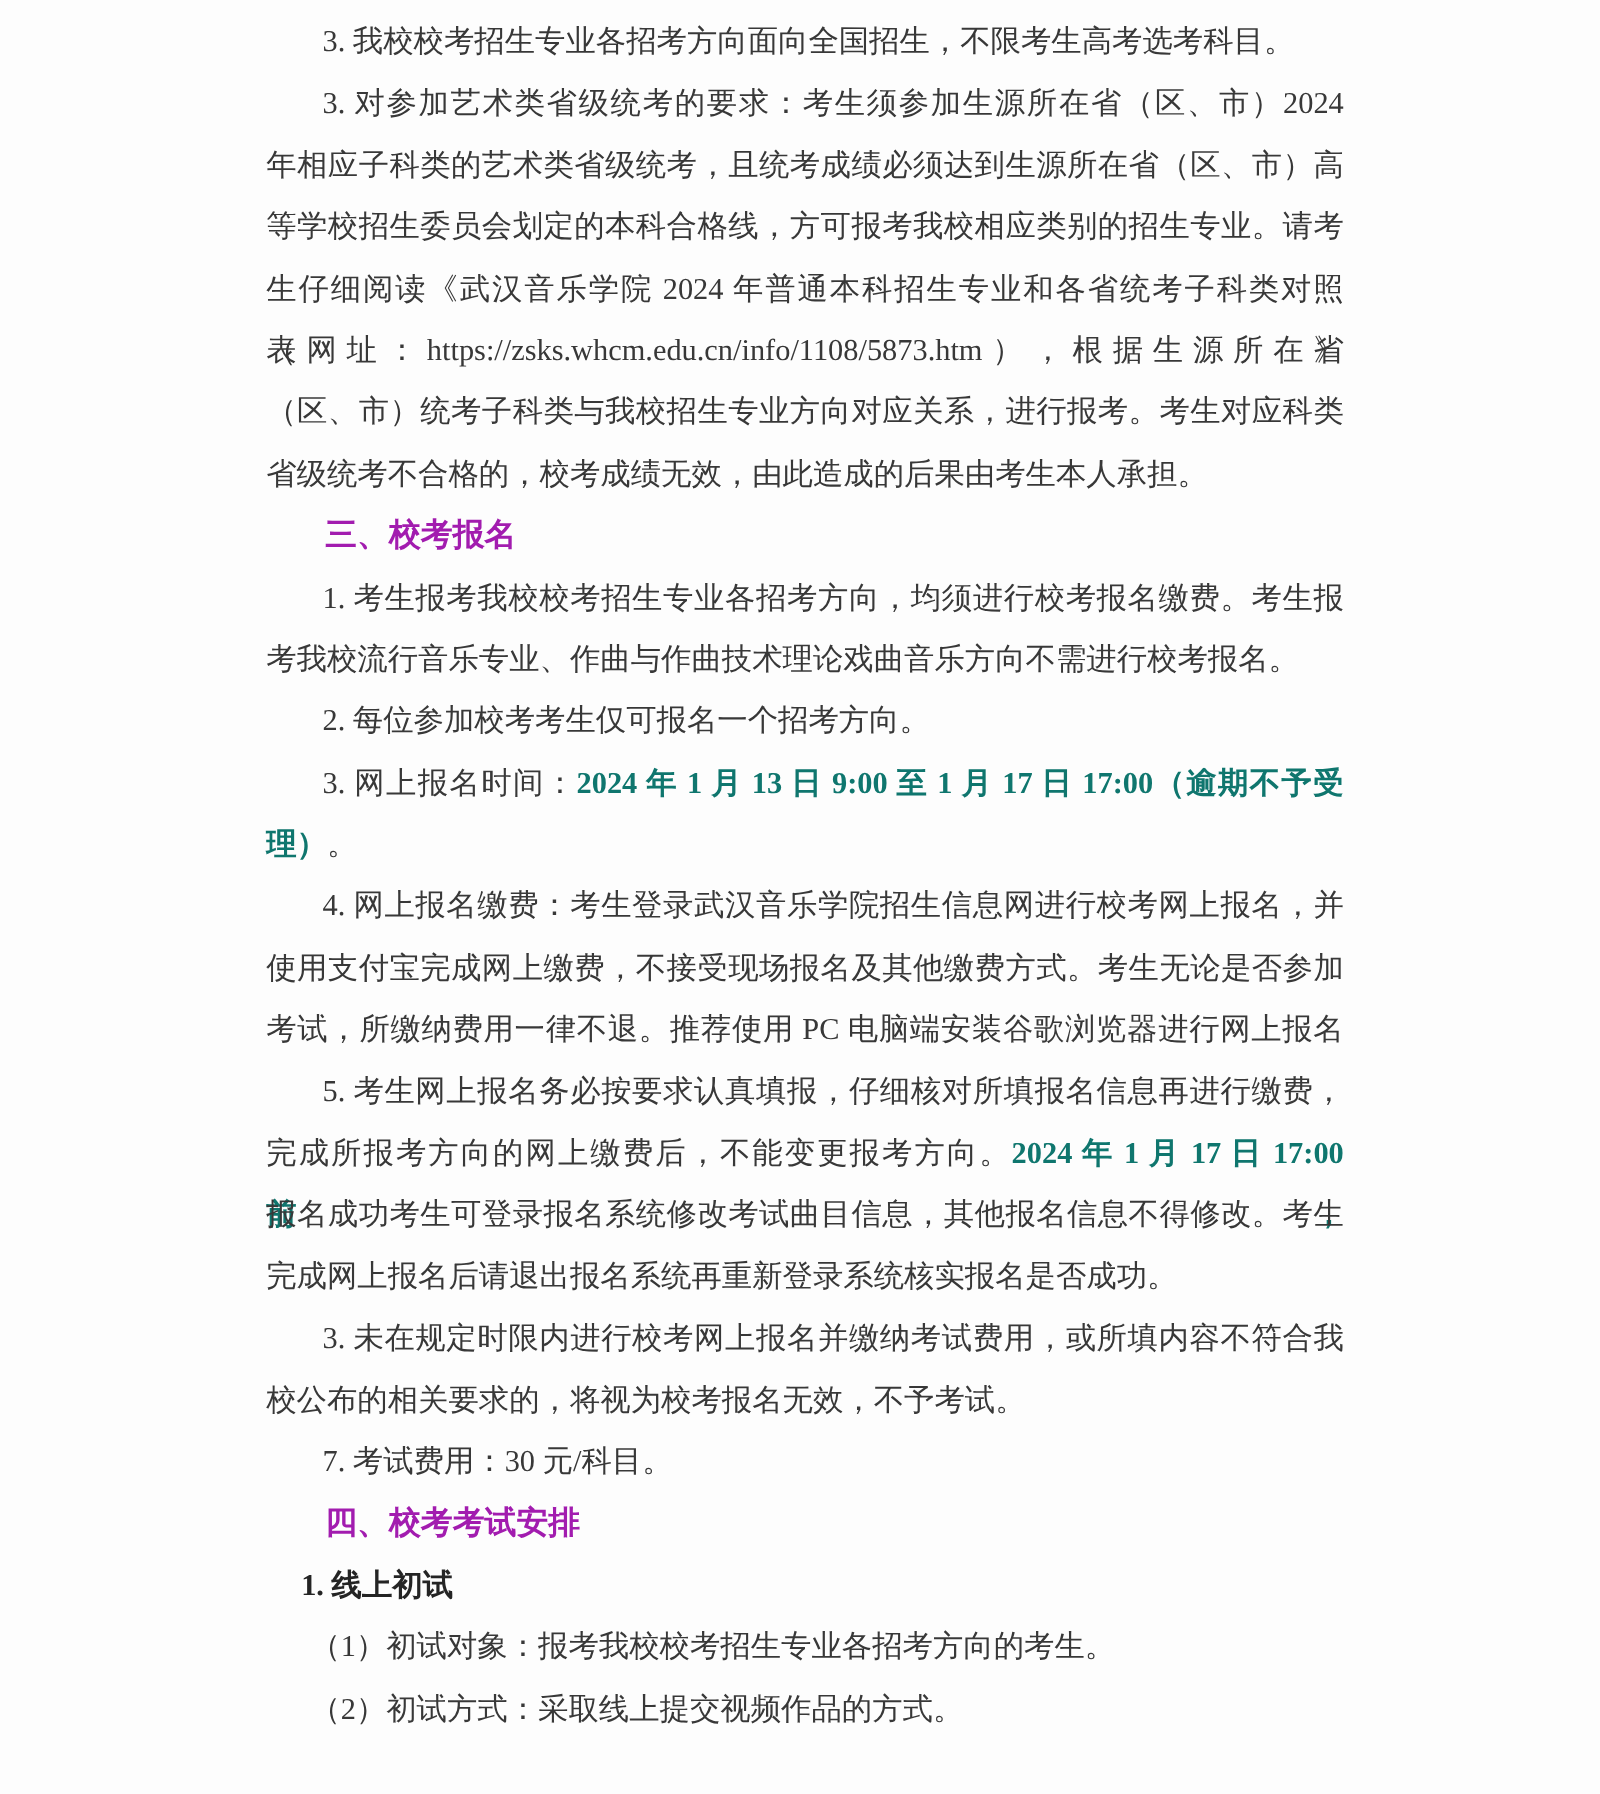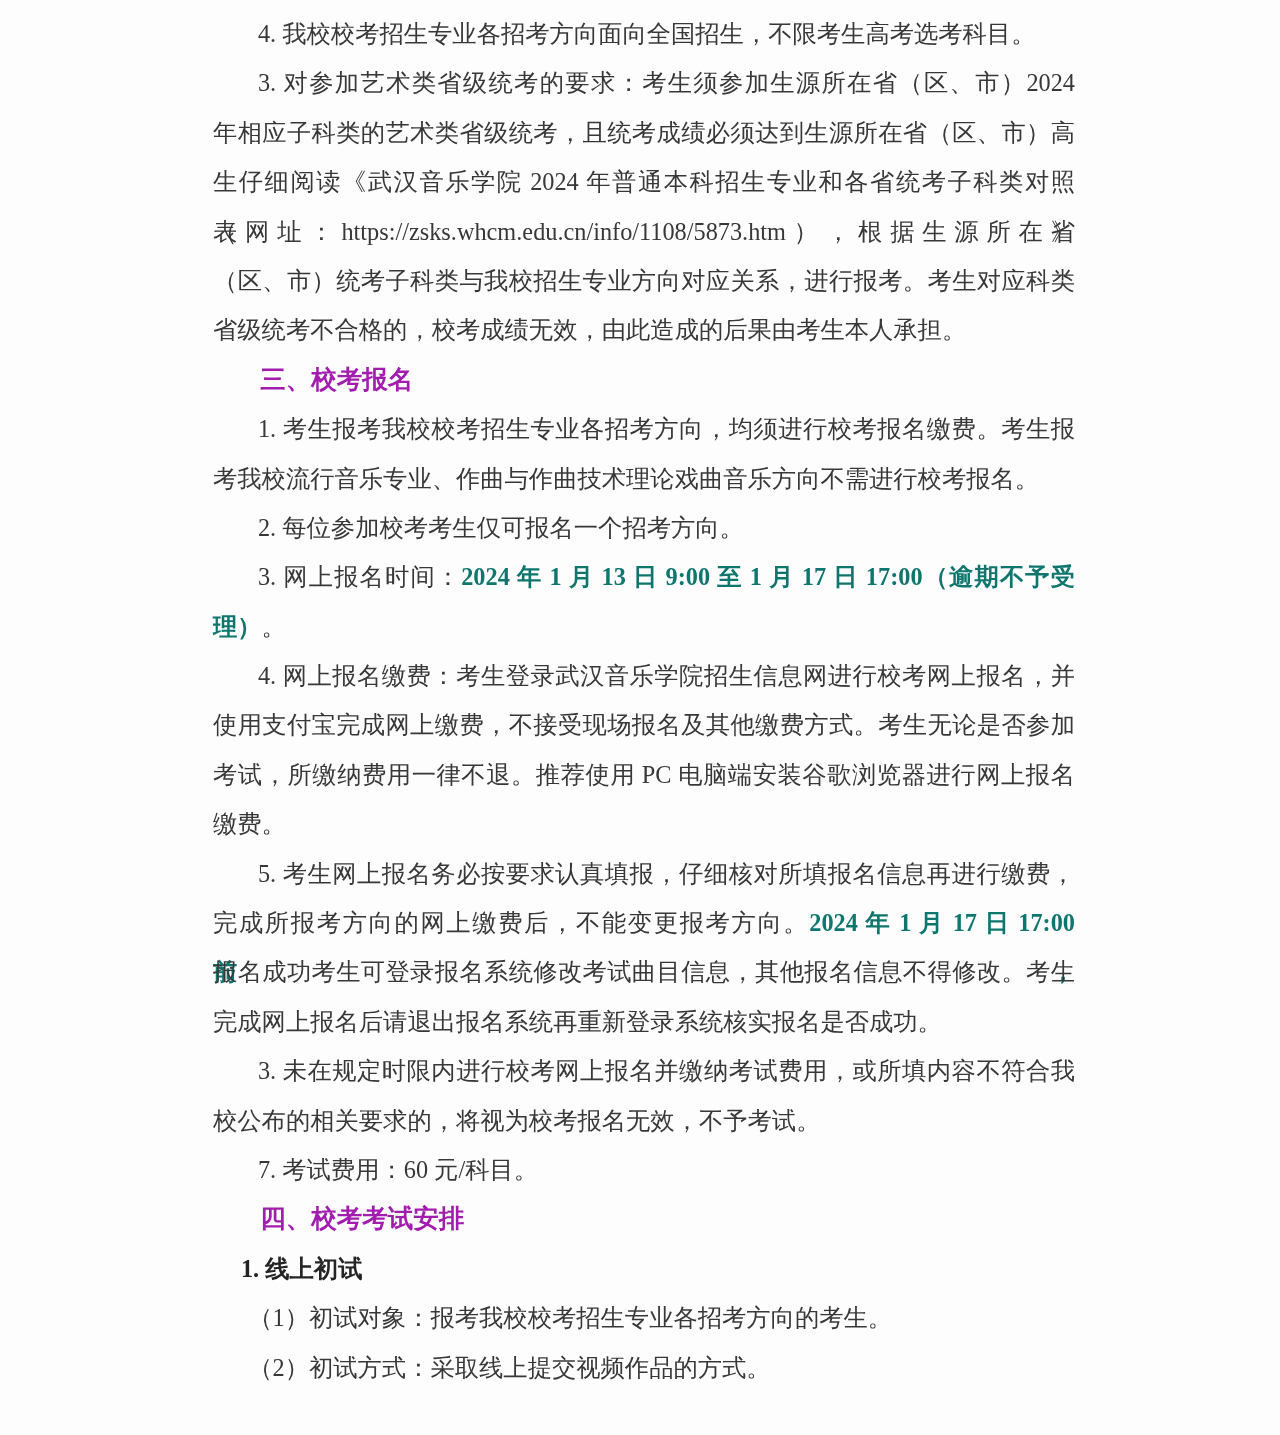--- a/index.html
+++ b/index.html
@@ -44,53 +44,53 @@
   .hd2 { font-weight: 700; color: #242424; }
   
   .red { color: #0f766e; font-weight: 700; }
 </style>
 </head>
 <body>
 
 <div class="page">
   <div class="doc">
 
-    <div class="ln ind1"><span>4. 我校校考招生专业各招考方向面向全国招生，不限考生高考选考科目。</span></div>
+    <div class="ln ind1"><span>3. 我校校考招生专业各招考方向面向全国招生，不限考生高考选考科目。</span></div>
 
     <div class="ln ind1 j"><span>3. 对参加艺术类省级统考的要求：考生须参加生源所在省（区、市）2024</span></div>
     <div class="ln j"><span>年相应子科类的艺术类省级统考，且统考成绩必须达到生源所在省（区、市）高</span></div>
+    <div class="ln j"><span>等学校招生委员会划定的本科合格线，方可报考我校相应类别的招生专业。请考</span></div>
     <div class="ln j"><span>生仔细阅读《武汉音乐学院 2024 年普通本科招生专业和各省统考子科类对照表》</span></div>
     <div class="ln j"><span>（网址：</span><span>https://zsks.whcm.edu.cn/info/1108/5873.htm</span><span>），根据生源所在省</span></div>
     <div class="ln j"><span>（区、市）统考子科类与我校招生专业方向对应关系，进行报考。考生对应科类</span></div>
     <div class="ln"><span>省级统考不合格的，校考成绩无效，由此造成的后果由考生本人承担。</span></div>
 
     <div class="ln ind1 hd"><span>三、校考报名</span></div>
 
     <div class="ln ind1 j"><span>1. 考生报考我校校考招生专业各招考方向，均须进行校考报名缴费。考生报</span></div>
     <div class="ln"><span>考我校流行音乐专业、作曲与作曲技术理论戏曲音乐方向不需进行校考报名。</span></div>
 
     <div class="ln ind1"><span>2. 每位参加校考考生仅可报名一个招考方向。</span></div>
 
     <div class="ln ind1 j"><span>3. 网上报名时间：</span><span class="red">2024 年 1 月 13 日 9:00 至 1 月 17 日 17:00（逾期不予受</span></div>
     <div class="ln"><span class="red">理）</span><span>。</span></div>
 
     <div class="ln ind1 j"><span>4. 网上报名缴费：考生登录武汉音乐学院招生信息网进行校考网上报名，并</span></div>
     <div class="ln j"><span>使用支付宝完成网上缴费，不接受现场报名及其他缴费方式。考生无论是否参加</span></div>
     <div class="ln j"><span>考试，所缴纳费用一律不退。推荐使用 PC 电脑端安装谷歌浏览器进行网上报名</span></div>
-    <div class="ln"><span>缴费。</span></div>
 
     <div class="ln ind1 j"><span>5. 考生网上报名务必按要求认真填报，仔细核对所填报名信息再进行缴费，</span></div>
     <div class="ln j"><span>完成所报考方向的网上缴费后，不能变更报考方向。</span><span class="red">2024 年 1 月 17 日 17:00 前，</span></div>
     <div class="ln j"><span>报名成功考生可登录报名系统修改考试曲目信息，其他报名信息不得修改。考生</span></div>
     <div class="ln"><span>完成网上报名后请退出报名系统再重新登录系统核实报名是否成功。</span></div>
 
     <div class="ln ind1 j"><span>3. 未在规定时限内进行校考网上报名并缴纳考试费用，或所填内容不符合我</span></div>
     <div class="ln"><span>校公布的相关要求的，将视为校考报名无效，不予考试。</span></div>
 
-    <div class="ln ind1"><span>7. 考试费用：60 元/科目。</span></div>
+    <div class="ln ind1"><span>7. 考试费用：30 元/科目。</span></div>
 
     <div class="ln ind1 hd"><span>四、校考考试安排</span></div>
 
     <div class="ln ind2 hd2"><span>1. 线上初试</span></div>
 
     <div class="ln ind3"><span>（1）初试对象：报考我校校考招生专业各招考方向的考生。</span></div>
 
     <div class="ln ind3"><span>（2）初试方式：采取线上提交视频作品的方式。</span></div>
 
   </div>

